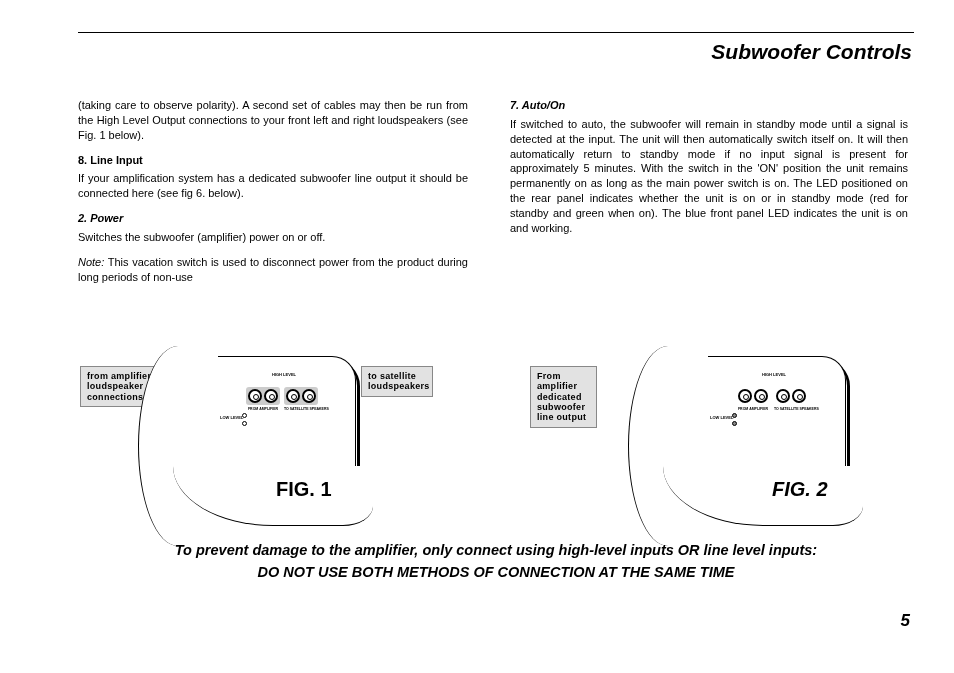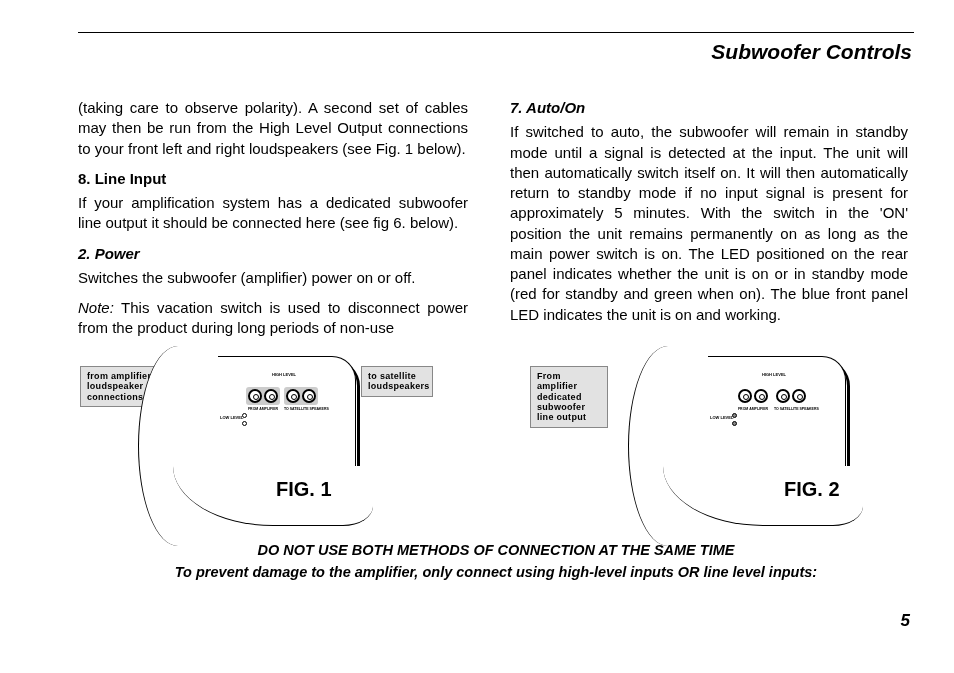--- a/index.html
+++ b/index.html
@@ -19,21 +19,21 @@
   .page-title {
     position: absolute;
     top: 40px; right: 42px;
     font-style: italic;
     font-weight: bold;
     font-size: 21px;
   }
   .col {
     position: absolute;
     top: 98px;
-    font-size: 15px;
+    font-size: 11px;
     line-height: 1.35;
   }
   .col-left { left: 78px; width: 390px; }
   .col-right { left: 510px; width: 398px; }
   .para { margin-bottom: 10px; text-align: justify; }
   .heading { font-weight: bold; margin-bottom: 4px; }
   .italic { font-style: italic; }
   .note-label { font-weight: normal; font-style: italic; }
 
   .figures {
@@ -55,21 +55,21 @@
     background: #e2e2e2;
     border: 1px solid #888;
     font-size: 9px;
     font-weight: bold;
     padding: 4px 6px;
     line-height: 1.15;
     letter-spacing: 0.3px;
   }
   .callout-l { left: 2px; width: 90px; }
   .callout-r { left: 283px; width: 72px; }
-  .callout-single { left: 2px; width: 78px; }
+  .callout-single { left: 2px; width: 67px; }
 
   .panel {
     position: absolute;
     left: 108px; top: 0;
     width: 170px; height: 150px;
     border: 1.5px solid #000;
     border-left: none;
     border-bottom: none;
     border-radius: 0 24px 0 0;
     overflow: hidden;
@@ -170,21 +170,21 @@
     top:1px; left:1px; right:1px; height:6px;
     background:#000;
   }
   .fig-caption {
     position: absolute;
     top: 122px;
     font-weight: bold;
     font-size: 20px;
   }
   .fig1 .fig-caption { left: 198px; }
-  .fig2 .fig-caption { left: 256px; }
+  .fig2 .fig-caption { left: 244px; font-style: italic; }
 
   .warning {
     position: absolute;
     top: 540px; left: 78px; right: 40px;
     text-align: center;
     font-weight: bold;
     font-style: italic;
     font-size: 14.5px;
     line-height: 1.5;
   }
@@ -275,17 +275,17 @@
       <div class="switch" style="top:120px; left:100px;"></div>
     </div>
     <div class="curve-left" style="left:100px;"></div>
     <div class="curve-bottom" style="left:135px;"></div>
     <div class="fig-caption">FIG. 2</div>
   </div>
 
 </div>
 
 <div class="warning">
+  <div>To prevent damage to the amplifier, only connect using high-level inputs OR line level inputs:</div>
   <div>DO NOT USE BOTH METHODS OF CONNECTION AT THE SAME TIME</div>
-  <div>To prevent damage to the amplifier, only connect using high-level inputs OR line level inputs:</div>
 </div>
 
 <div class="page-num">5</div>
 
 </body></html>

